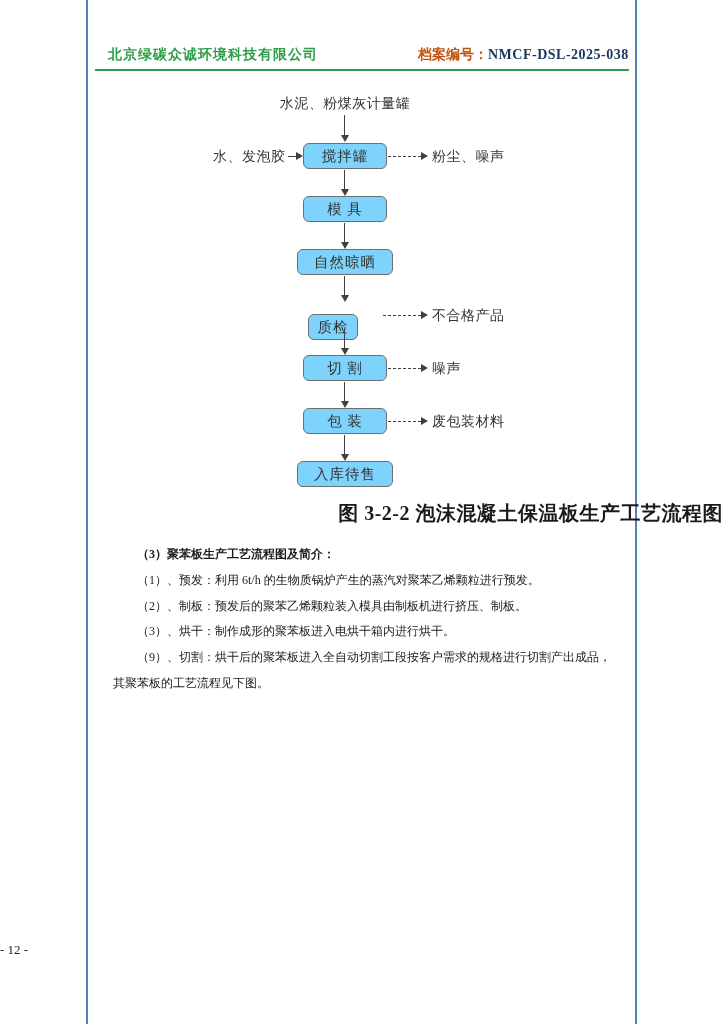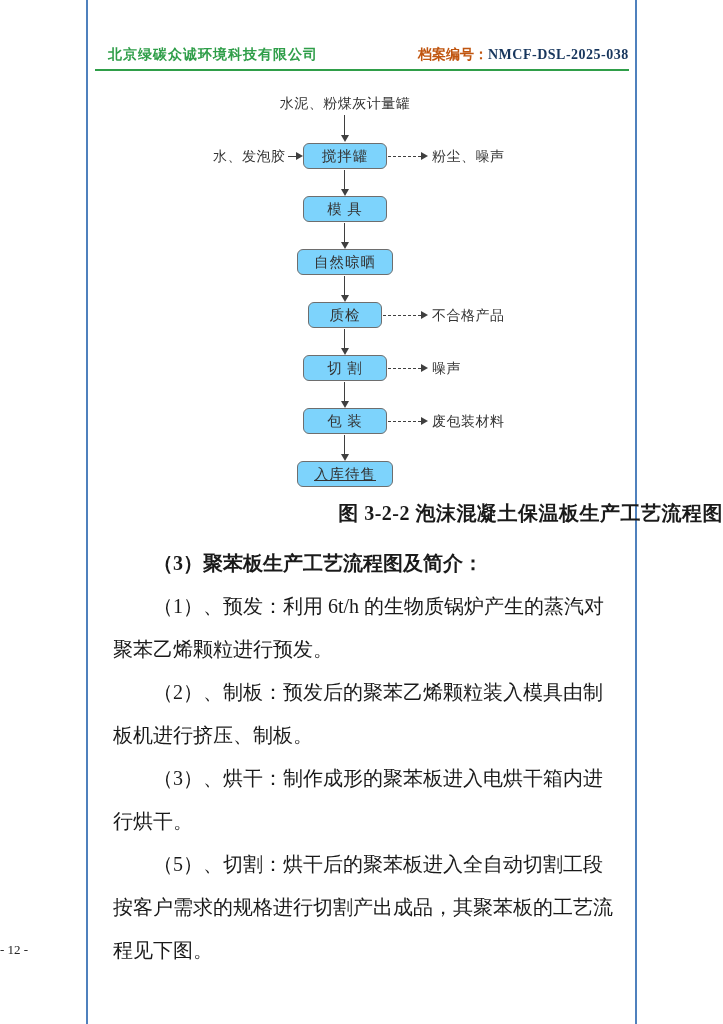--- a/index.html
+++ b/index.html
@@ -34,21 +34,21 @@
   .harrow { position:absolute; height:0; border-top:1.3px solid #3f3f3f; }
   .harrow::after { content:""; position:absolute; right:-7px; top:-4.6px;
     border-top:4px solid transparent; border-bottom:4px solid transparent;
     border-left:7px solid #3f3f3f; }
   .harrow.dashed { border-top-style:dashed; }
 
   .caption { position:absolute; top:500px; left:0; width:723px; text-align:right;
              font-size:20px; font-weight:bold; color:#1a1a1a; letter-spacing:0.5px; }
 
   
-  .bodytext { position:absolute; left:113px; top:542px; width:502px; font-size:20px;
+  .bodytext { position:absolute; left:113px; top:542px; width:502px; font-size:12px;
               line-height:2.15; color:#1a1a1a; }
   .bodytext p { text-indent:2em; margin:0; }
   .bodytext p.bold { font-weight:bold; }
 
   .footer { position:absolute; top:942px; left:0; width:723px; 
             font-size:13px; color:#222; }
 </style>
 </head>
 <body>
 
@@ -74,43 +74,43 @@
     <div class="harrow dashed" style="left:388px; top:63px; width:33px;"></div>
     <div class="fc-label" style="left:432px; top:55px;">粉尘、噪声</div>
 
     <div class="varrow" style="left:344px; top:77px; height:19px;"></div>
     <div class="fc-box" style="left:303px; top:103px; width:84px;">模 具</div>
 
     <div class="varrow" style="left:344px; top:130px; height:19px;"></div>
     <div class="fc-box" style="left:297px; top:156px; width:96px;">自然晾晒</div>
 
     <div class="varrow" style="left:344px; top:183px; height:19px;"></div>
-    <div class="fc-box" style="left:308px; top:209px; width:74px;">质检</div>
+    <div class="fc-box" style="left:308px; top:221px; width:50px;">质检</div>
     <div class="harrow dashed" style="left:383px; top:222px; width:38px;"></div>
     <div class="fc-label" style="left:432px; top:214px;">不合格产品</div>
 
     <div class="varrow" style="left:344px; top:236px; height:19px;"></div>
     <div class="fc-box" style="left:303px; top:262px; width:84px;">切 割</div>
     <div class="harrow dashed" style="left:388px; top:275px; width:33px;"></div>
     <div class="fc-label" style="left:432px; top:267px;">噪声</div>
 
     <div class="varrow" style="left:344px; top:289px; height:19px;"></div>
     <div class="fc-box" style="left:303px; top:315px; width:84px;">包 装</div>
     <div class="harrow dashed" style="left:388px; top:328px; width:33px;"></div>
     <div class="fc-label" style="left:432px; top:320px;">废包装材料</div>
 
     <div class="varrow" style="left:344px; top:342px; height:19px;"></div>
-    <div class="fc-box" style="left:297px; top:368px; width:96px;text-decoration:underline;">入库待售</div>
+    <div class="fc-box" style="left:297px; top:368px; width:96px;">入库待售</div>
   </div>
 
   <div class="caption">图 3-2-2 泡沫混凝土保温板生产工艺流程图</div>
 
   <div class="bodytext">
     <p class="bold">（3）聚苯板生产工艺流程图及简介：</p>
     <p>（1）、预发：利用 6t/h 的生物质锅炉产生的蒸汽对聚苯乙烯颗粒进行预发。</p>
     <p>（2）、制板：预发后的聚苯乙烯颗粒装入模具由制板机进行挤压、制板。</p>
     <p>（3）、烘干：制作成形的聚苯板进入电烘干箱内进行烘干。</p>
-    <p>（5）、切割：烘干后的聚苯板进入全自动切割工段按客户需求的规格进行切割产出成品，其聚苯板的工艺流程见下图。</p>
+    <p>（9）、切割：烘干后的聚苯板进入全自动切割工段按客户需求的规格进行切割产出成品，其聚苯板的工艺流程见下图。</p>
   </div>
 
   <div class="footer">- 12 -</div>
 
 </div>
 
 </body></html>

